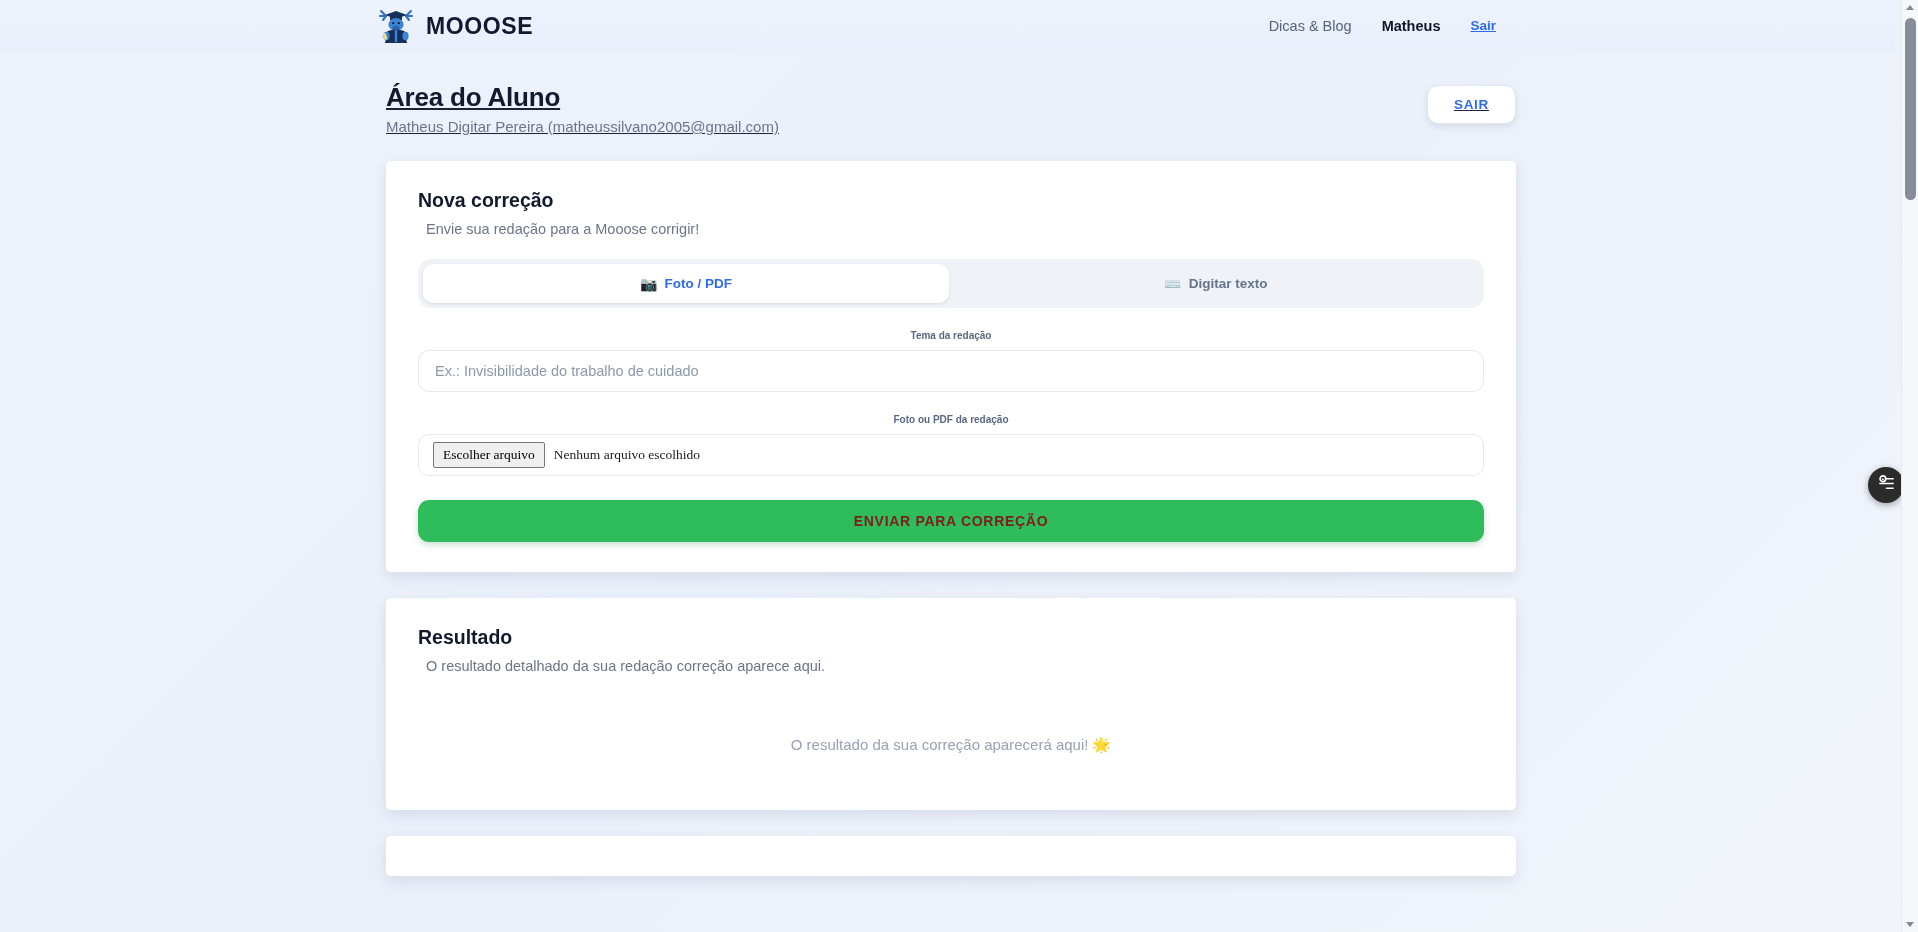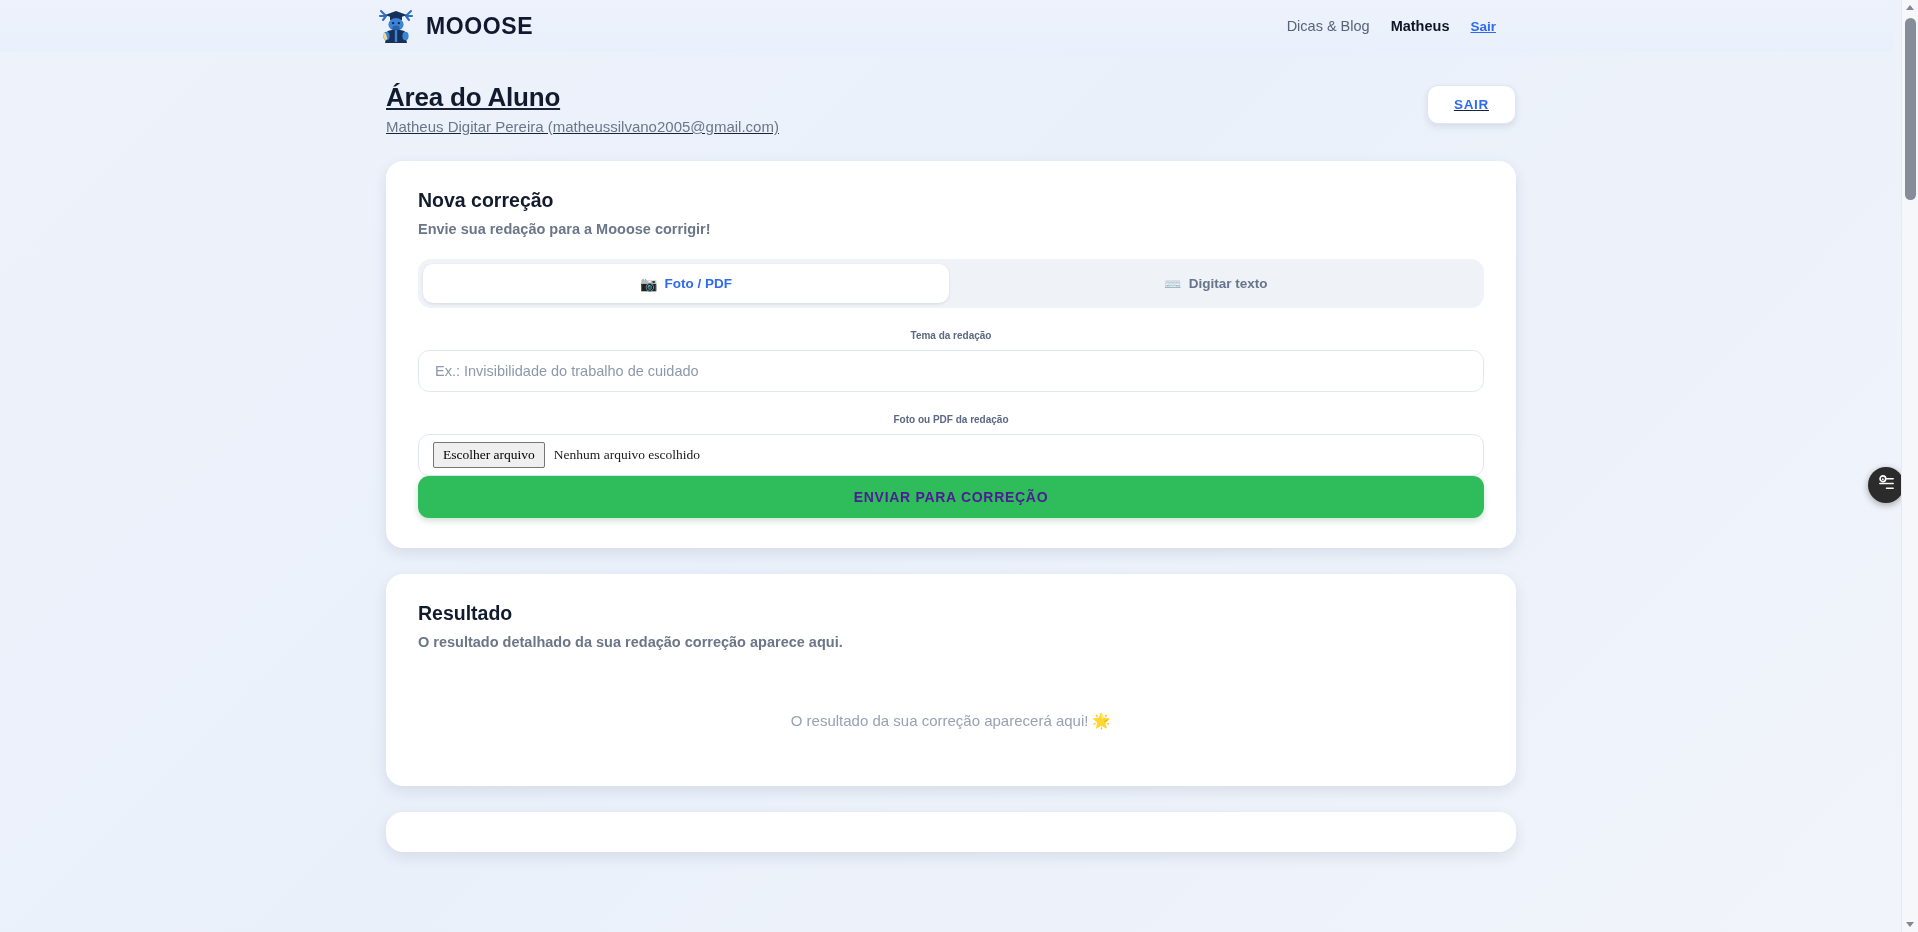--- a/index.html
+++ b/index.html
@@ -49,22 +49,22 @@
   .brand-name {
     font-size: 23px;
     font-weight: 800;
     letter-spacing: 0.6px;
     color: #11182f;
   }
   .topnav {
     margin-left: auto;
     margin-right: 398px;
     display: flex;
-    align-items: flex-end;
-    gap: 21px;
+    align-items: flex-start;
+    gap: 30px;
     font-size: 14.5px;
   }
   .topnav .nav-link { color: #57637a; text-decoration: none; font-weight: 400; }
   .topnav .nav-user { color: #0d1526; font-weight: 700; }
   .topnav .nav-logout { color: #2f6bf0; font-weight: 600; font-size: 13.5px; }
 
   
   .content {
     width: 1130px;
     margin-left: 386px;
@@ -101,36 +101,35 @@
     letter-spacing: 0.7px;
     padding: 11px 26px;
     cursor: pointer;
     box-shadow: 0 3px 6px rgba(31,45,80,0.10);
     font-family: inherit;
   }
 
   
   .card {
     background: #ffffff;
-    border-radius: 17px;
+    border-radius: 5px;
     box-shadow: 0 5px 14px rgba(35,52,92,0.11);
     padding: 28px 32px 30px 32px;
     margin-top: 26px;
   }
   .card-title {
     font-size: 19.5px;
     font-weight: 800;
     color: #121a2d;
     margin: 0 0 9px 0;
   }
   .card-sub {
     font-size: 14.5px;
     color: #6b7689;
-    margin: 0;
-    font-weight: bold;
+    margin: 8px;
   }
 
   
   .tabs {
     margin-top: 22px;
     display: flex;
     background: #eff2f7;
     border-radius: 13px;
     padding: 5px;
     gap: 4px;
@@ -202,26 +201,27 @@
     font-size: 13.5px;
     color: #000;
     padding: 2px 9px;
     font-family: inherit;
     cursor: pointer;
     line-height: 1.5;
   }
   .file-status { font-size: 13.5px; color: #1b1b1b; }
 
   .submit-btn {
+    margin-top: 24px;
     width: 100%;
     height: 42px;
     background: #2fbd5b;
     border: none;
     border-radius: 11px;
-    color: #4c1d95;
+    color: #7f1d1d;
     font-size: 14px;
     font-weight: 800;
     letter-spacing: 0.7px;
     cursor: pointer;
     font-family: inherit;
     box-shadow: 0 3px 6px rgba(30,120,60,0.22);
   }
 
   
   .result-card { padding-bottom: 56px; }

